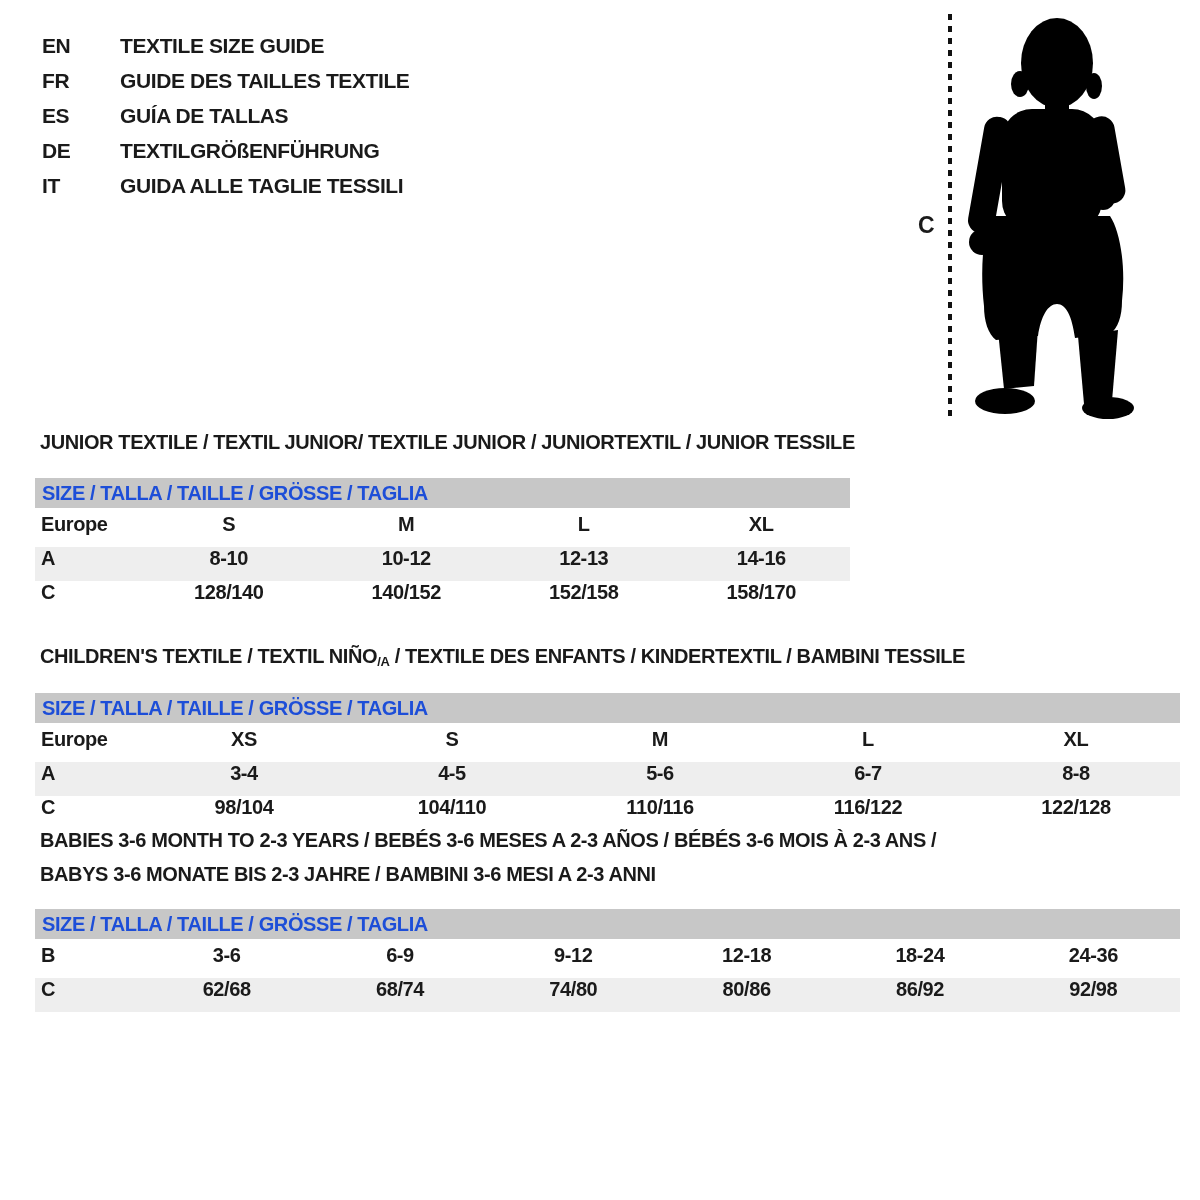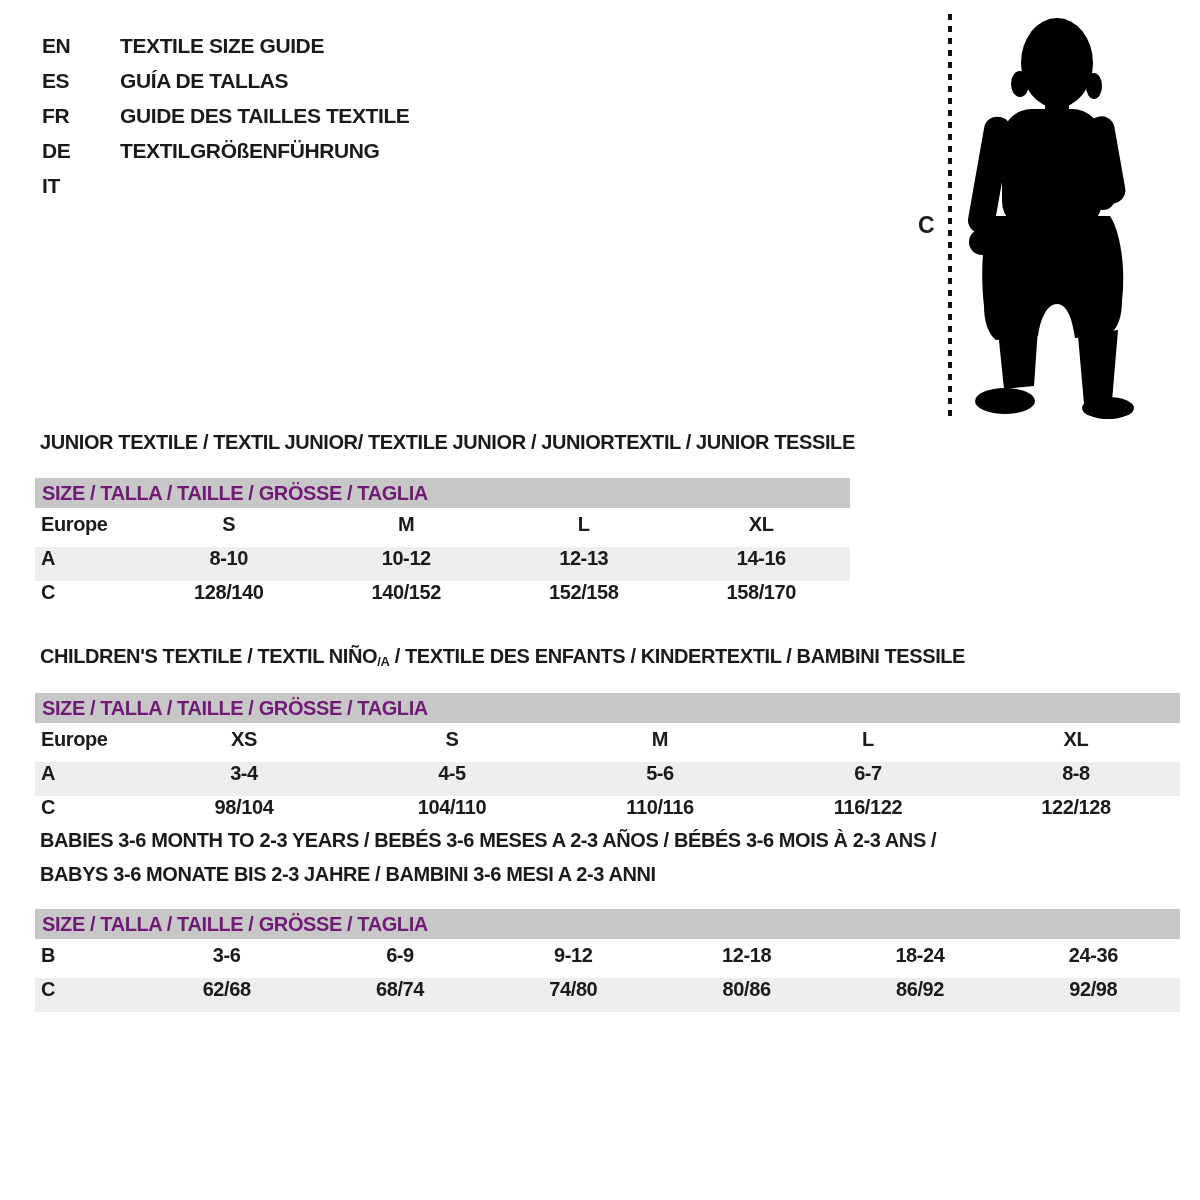--- a/index.html
+++ b/index.html
@@ -28,54 +28,55 @@
   .section-babies{top:823px;}
   .section-title{font-size:20px;line-height:24px;margin-bottom:24px;padding-left:5px;white-space:nowrap;}
   .section-children .section-title{margin-bottom:22px;}
   .section-babies .section-title{margin-bottom:18px;}
   .section-babies .title-line{line-height:34px;}
   .title-sub{font-size:13px;position:relative;top:3px;letter-spacing:-0.3px;}
   .table-wrap.w-narrow{width:815px;}
   .table-wrap.w-wide{width:1145px;}
   .size-bar{
     height:30px;line-height:30px;background:var(--bar-bg,#c7c7c7);
-    padding-left:7px;font-size:20px;margin-bottom:5px;box-sizing:border-box;color:#701a75;
+    padding-left:7px;font-size:20px;margin-bottom:5px;box-sizing:border-box;color:#1d4ed8;
   }
   .trow{display:flex;height:34px;align-items:flex-start;font-size:20px;}
   .trow.shaded{background:var(--shade-bg,#eeeeee);}
   .tlabel{width:105px;padding-left:6px;box-sizing:border-box;}
   .tcell{flex:1;text-align:center;}
   
   .footnotes{position:absolute;left:40px;top:1070px;}
   .footnote{height:35px;line-height:35px;font-size:20px;white-space:nowrap;}
 </style>
 </head>
 <body>
 
 <div class="page" style="--bg: #ffffff; --text: #1a1a1a; --bar-bg: #c7c7c7; --shade-bg: #eeeeee;">
 
   <div class="language-list" id="language-list">
       <div class="language-row">
         <span class="language-code">EN</span>
         <span class="language-title">TEXTILE SIZE GUIDE</span>
       </div>
       <div class="language-row">
+        <span class="language-code">FR</span>
+        <span class="language-title">GUIDE DES TAILLES TEXTILE</span>
+      </div>
+      <div class="language-row">
         <span class="language-code">ES</span>
         <span class="language-title">GUÍA DE TALLAS</span>
       </div>
       <div class="language-row">
-        <span class="language-code">FR</span>
-        <span class="language-title">GUIDE DES TAILLES TEXTILE</span>
-      </div>
-      <div class="language-row">
         <span class="language-code">DE</span>
         <span class="language-title">TEXTILGRÖßENFÜHRUNG</span>
       </div>
       <div class="language-row">
         <span class="language-code">IT</span>
+        <span class="language-title">GUIDA ALLE TAGLIE TESSILI</span>
       </div>
     </div>
 
   <div class="measure-line"></div>
   <div class="measure-label">C</div>
 
   <svg class="silhouette" width="190" height="405" viewBox="0 0 190 405" aria-hidden="true">
     <g id="silhouette-shape" fill="#000000">
 
       <ellipse cx="97" cy="47" rx="36" ry="45"></ellipse>

